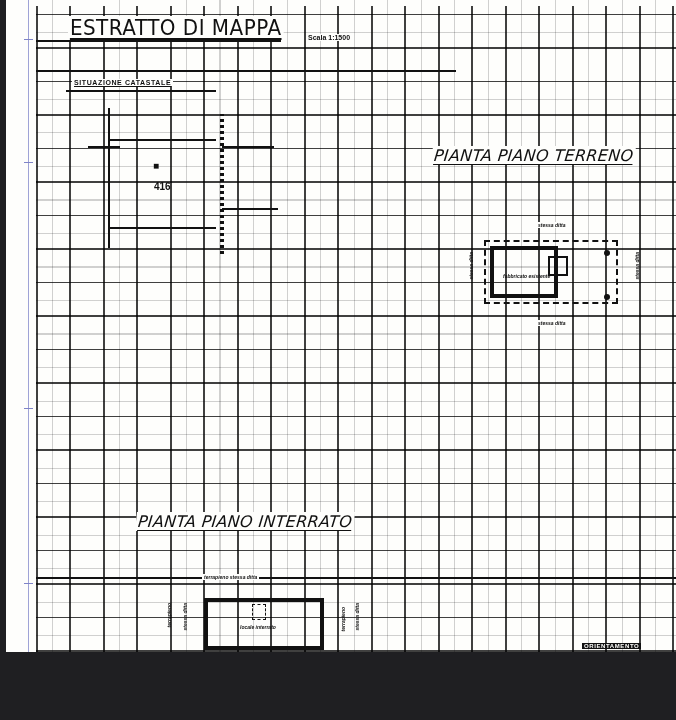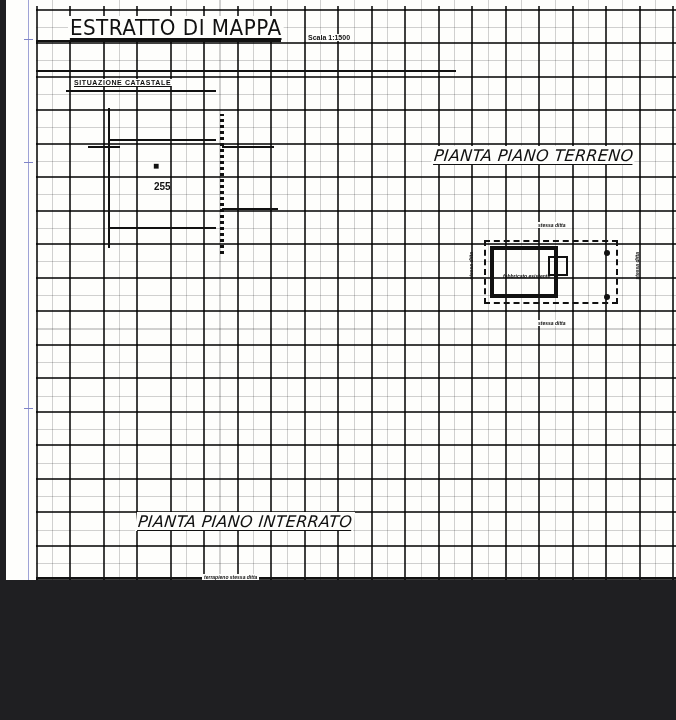--- a/index.html
+++ b/index.html
@@ -1,17 +1,17 @@
 <!DOCTYPE html>
 <html><head>
 <meta charset="utf-8">
 <style>
   html, body { margin:0; padding:0; }
   body { width:676px; height:720px; position:relative; overflow:hidden; background:#1f1f22; font-family:"Liberation Sans", sans-serif; }
-  .page { position:absolute; left:6px; top:0; width:670px; height:580px; background:#fefefc; overflow:hidden; }
+  .page { position:absolute; left:6px; top:0; width:670px; height:652px; background:#fefefc; overflow:hidden; }
   .margin-line { position:absolute; left:22px; top:0; width:1px; height:720px; background:#9fa3d6; }
   .tick { position:absolute; left:18px; width:9px; height:1px; background:#7f84c8; }
   .grid-minor { position:absolute; left:30px; top:0; right:0; bottom:0;
     background-image:
       repeating-linear-gradient(90deg, transparent 0 16px, rgba(0,0,0,0.18) 16px 17px, transparent 17px 33.5px),
       repeating-linear-gradient(0deg, transparent 0 16px, rgba(0,0,0,0.18) 16px 17px, transparent 17px 33.5px);
   }
   .grid-major { position:absolute; left:30px; top:6px; right:0; bottom:0;
     background-image:
       repeating-linear-gradient(90deg, rgba(0,0,0,0.75) 0 1.6px, transparent 1.6px 33.5px),
@@ -55,21 +55,21 @@
 
   <div>
     <div class="vline" style="left:102px; top:108px; height:140px;"></div>
     <div class="hline" style="left:82px; top:146px; width:32px;"></div>
     <div class="hline" style="left:102px; top:139px; width:108px;"></div>
     <div class="hline" style="left:102px; top:227px; width:108px;"></div>
     <div class="dots-col" style="left:214px; top:114px; height:140px;"></div>
     <div class="hline" style="left:216px; top:146px; width:52px;"></div>
     <div class="hline" style="left:216px; top:208px; width:56px;"></div>
     <div class="txt parcel-num" style="left:145px; top:160px; background:transparent;">■</div>
-    <div class="txt parcel-num" style="left:146px; top:181px; background:transparent;">255</div>
+    <div class="txt parcel-num" style="left:146px; top:181px; background:transparent;">416</div>
   </div>
 
   <div class="txt plan-title" style="left:426px; top:146px;">PIANTA PIANO TERRENO</div>
   <div>
     <div class="dash-box" style="left:478px; top:240px; width:130px; height:60px;"></div>
     <div class="box" style="left:484px; top:246px; width:60px; height:44px;"></div>
     <div style="position:absolute; left:542px; top:256px; width:16px; height:16px; border:2px solid #111;"></div>
     <div class="txt tiny" style="left:495px; top:273px; background:transparent;">fabbricato esistente</div>
     <div class="txt tiny" style="left:530px; top:222px;">stessa ditta</div>
     <div class="txt tiny" style="left:530px; top:320px;">stessa ditta</div>

